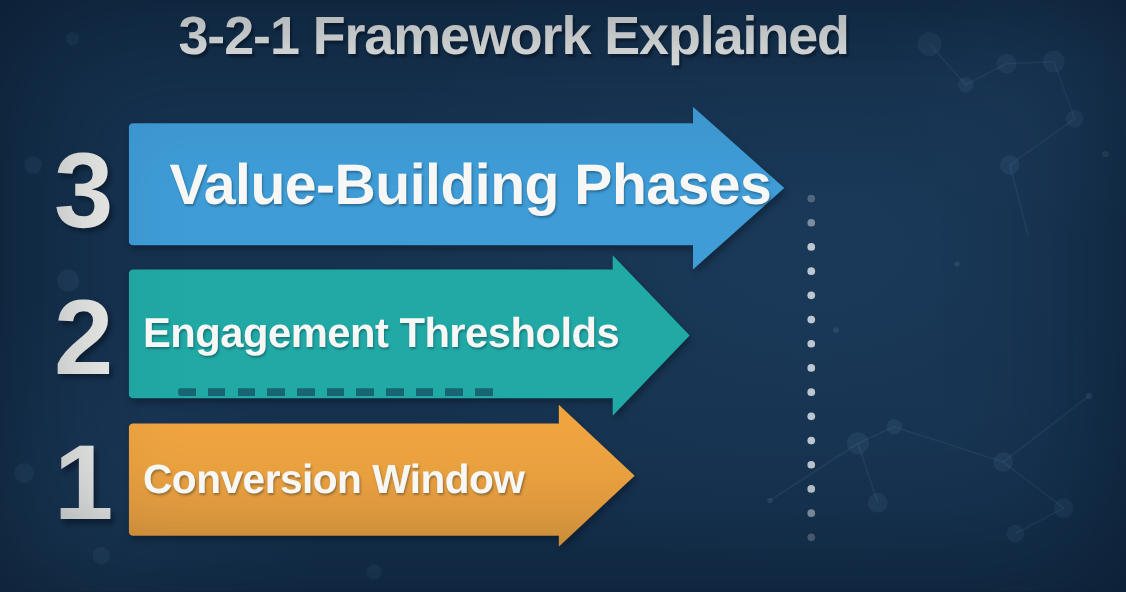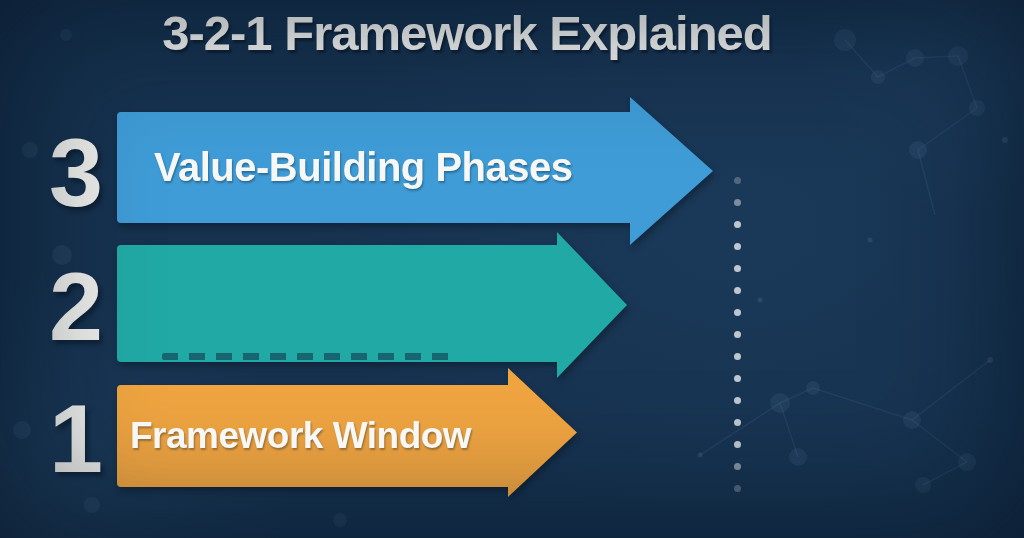--- a/index.html
+++ b/index.html
@@ -43,21 +43,21 @@
     z-index:3;white-space:nowrap;overflow:visible;
   }
   .label-1{left:117px;top:112px;width:513px;height:111px;padding-left:37px;}
   .label-2{left:117px;top:245px;width:510px;height:117px;padding-left:13px;}
   .label-3{left:117px;top:385px;width:460px;height:102px;padding-left:13px;}
   .arrow-label{
     font-weight:700;color:#f7f8f5;
     text-shadow:1px 2px 2px rgba(10,25,40,0.35);
     letter-spacing:-0.5px;
   }
-  .label-1 .arrow-label{font-size:40px;}
+  .label-1 .arrow-label{font-size:52px;}
   .label-2 .arrow-label{font-size:38px;}
   .label-3 .arrow-label{font-size:37px;}
   .ghost-remnant{
     position:absolute;left:162px;top:353px;width:296px;height:7px;z-index:4;
     background:repeating-linear-gradient(90deg,
       rgba(13,46,70,0.55) 0 16px, rgba(13,46,70,0) 16px 27px);
     border-radius:2px;
   }
   .dotted-divider{
     position:absolute;left:734px;top:177px;
@@ -129,28 +129,31 @@
     <polygon points="513,0 596,74 513,148" fill="#3F9CD6"></polygon>
   </svg>
   <div class="arrow-label-box label-1">
     <span class="arrow-label">Value-Building Phases</span>
   </div>
 
   <svg class="arrow-svg arrow-2" width="510" height="146" viewBox="0 0 510 146">
     <rect x="0" y="13" width="443" height="117" rx="4" fill="#21A9A6"></rect>
     <polygon points="440,0 510,73 440,146" fill="#21A9A6"></polygon>
   </svg>
+  <div class="arrow-label-box label-2">
+    <span class="arrow-label">Engagement Thresholds</span>
+  </div>
   <div class="ghost-remnant"></div>
 
   <svg class="arrow-svg arrow-3" width="460" height="129" viewBox="0 0 460 129">
     <rect x="0" y="17" width="394" height="102" rx="4" fill="#F0A541"></rect>
     <polygon points="391,0 460,64.5 391,129" fill="#F0A541"></polygon>
   </svg>
   <div class="arrow-label-box label-3">
-    <span class="arrow-label">Framework Window</span>
+    <span class="arrow-label">Conversion Window</span>
   </div>
 
   <div class="dotted-divider">
       <span class="dot" style="opacity: 0.3;"></span>
       <span class="dot" style="opacity: 0.55;"></span>
       <span class="dot" style="opacity: 0.92;"></span>
       <span class="dot" style="opacity: 0.92;"></span>
       <span class="dot" style="opacity: 0.92;"></span>
       <span class="dot" style="opacity: 0.92;"></span>
       <span class="dot" style="opacity: 0.92;"></span>

